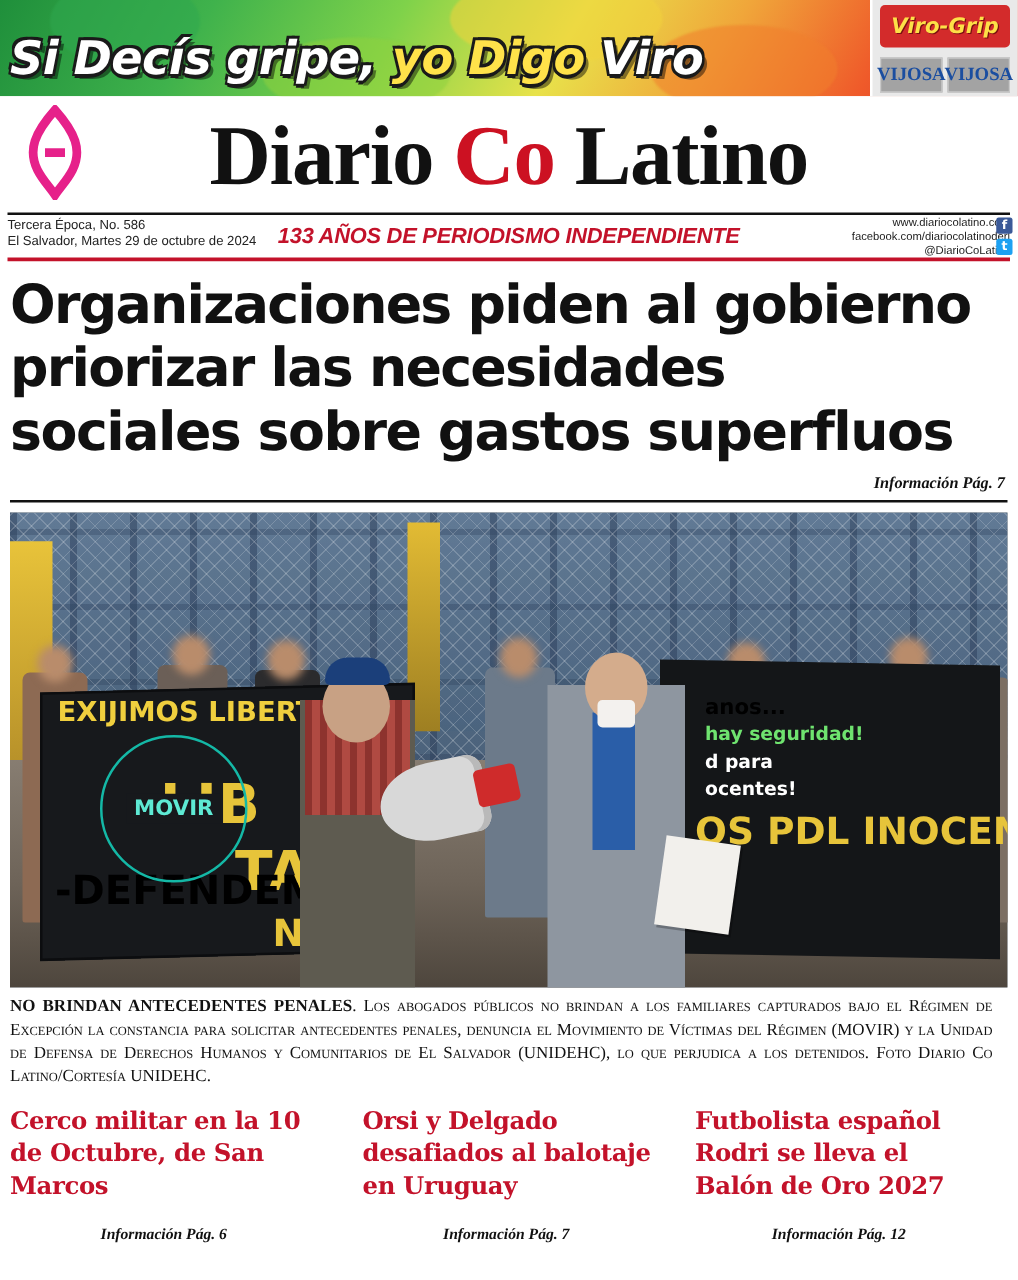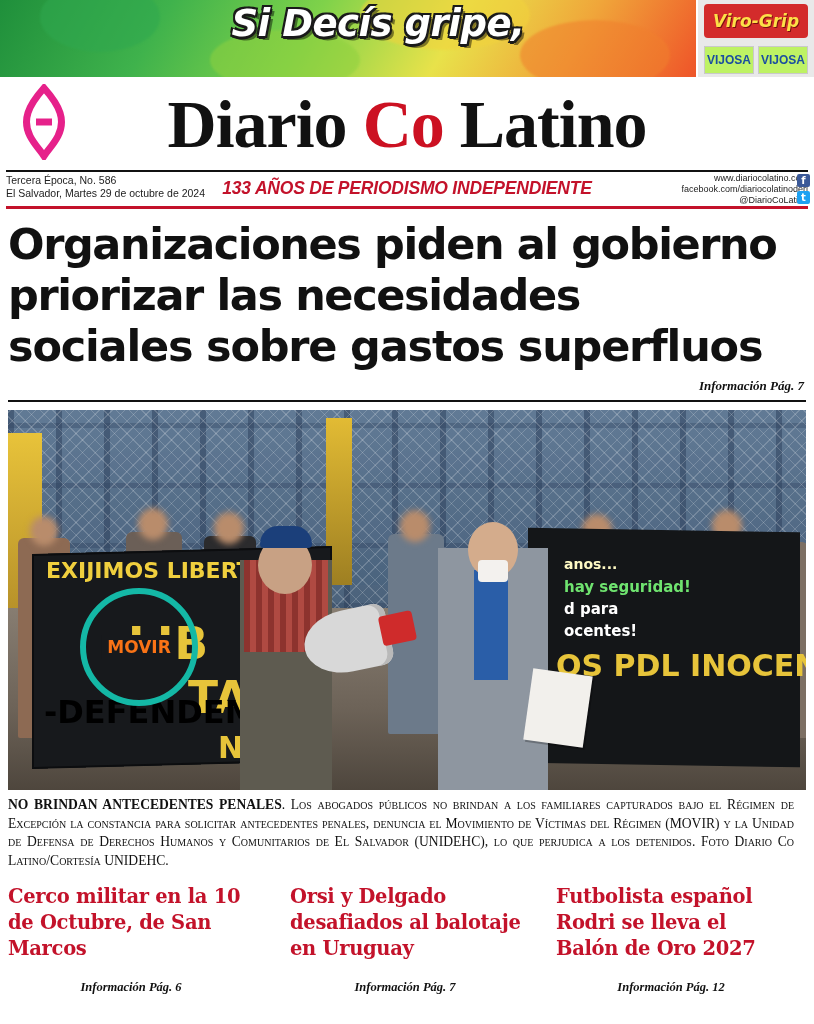--- a/index.html
+++ b/index.html
@@ -32,33 +32,32 @@
     opacity: .55;
     filter: blur(1px);
   }
   .ad-text {
     position: absolute;
     top: 2px;
     left: 8px;
     width: 740px;
     height: 66px;
     display: flex;
-    align-items: center;
+    align-items: flex-end;
     font-family: "DejaVu Sans", sans-serif;
     font-weight: bold;
     font-style: italic;
     font-size: 37px;
     letter-spacing: -0.5px;
     color: #ffffff;
     text-shadow:
       -2px -2px 0 #1a1a1a, 2px -2px 0 #1a1a1a,
       -2px 2px 0 #1a1a1a, 2px 2px 0 #1a1a1a,
       0 3px 0 #1a1a1a, 4px 4px 0 rgba(0,0,0,.45);
     white-space: nowrap;
-    flex-direction: column;
   }
   .ad-text .w2 { color: #ffe24a; }
   .ad-text .w3 { color: #ffffff; }
   .ad-brand {
     position: absolute;
     right: 0; top: 0;
     width: 118px; height: 78px;
     background: #e9e9e9;
     border-left: 2px solid #fff;
   }
@@ -73,25 +72,25 @@
     font-style: italic;
     font-size: 17px;
     display: flex; align-items: center; justify-content: center;
     border-radius: 4px;
     text-shadow: 1px 1px 0 #7a1010;
   }
   .ad-brand .vij {
     position: absolute;
     bottom: 4px;
     width: 50px; height: 28px;
-    background: #bef264;
+    background: #a3a3a3;
     color: #1b4ea0;
-    font-family: Liberation Sans, sans-serif;
-    font-weight: bold;
-    font-size: 12px;
+    font-family: Liberation Serif, serif;
+    font-weight: bold;
+    font-size: 15px;
     display: flex; align-items: center; justify-content: center;
     border: 1px solid #c9c9c9;
   }
   .ad-brand .vij.a { left: 6px; }
   .ad-brand .vij.b { right: 6px; }
 
   
   .masthead {
     position: relative;
     height: 92px;
@@ -245,32 +244,32 @@
     font-family: "DejaVu Sans", sans-serif;
     font-weight: bold;
     color: #eac63a;
     white-space: nowrap;
   }
   .bn1 { left: 38px; top: 148px; font-size: 22px; color: #f0cf3e; }
   .bn2 { left: 120px; top: 208px; font-size: 44px; color: #e7c43a; letter-spacing: 1px;}
   .bn3 { left: 180px; top: 262px; font-size: 44px; color: #e7c43a; }
   .bn4 { left: 36px; top: 283px; font-size: 32px; color: #000000; }
   .bn5 { left: 210px; top: 320px; font-size: 30px; color: #e7c43a; }
-  .bn6 { left: 556px; top: 146px; font-size: 14px; color: #fef9c3; }
+  .bn6 { left: 556px; top: 146px; font-size: 17px; color: #000000; }
   .bn7 { left: 556px; top: 168px; font-size: 15px; color: #6fe36f; }
   .bn8 { left: 556px; top: 190px; font-size: 15px; color: #ffffff; }
   .bn9 { left: 556px; top: 212px; font-size: 15px; color: #ffffff; }
   .bn10 { left: 548px; top: 238px; font-size: 30px; color: #e7c43a; }
   .movir-seal {
     position: absolute;
     left: 72px; top: 178px;
     width: 118px; height: 118px;
     border-radius: 50%;
-    border: 6px solid #14b8a6;
-    color: #f97316;
+    border: 2px solid #14b8a6;
+    color: #5eead4;
   }
   .movir-seal .mid {
     position: absolute; left: 50%; top: 50%;
     transform: translate(-50%,-50%);
     font-family: "DejaVu Sans", sans-serif;
     font-weight: bold; font-size: 17px;
     background: #17191c; padding: 2px 6px;
   }
   .crowd {
     position: absolute; left: 0; top: 78px; width: 100%; height: 302px;

